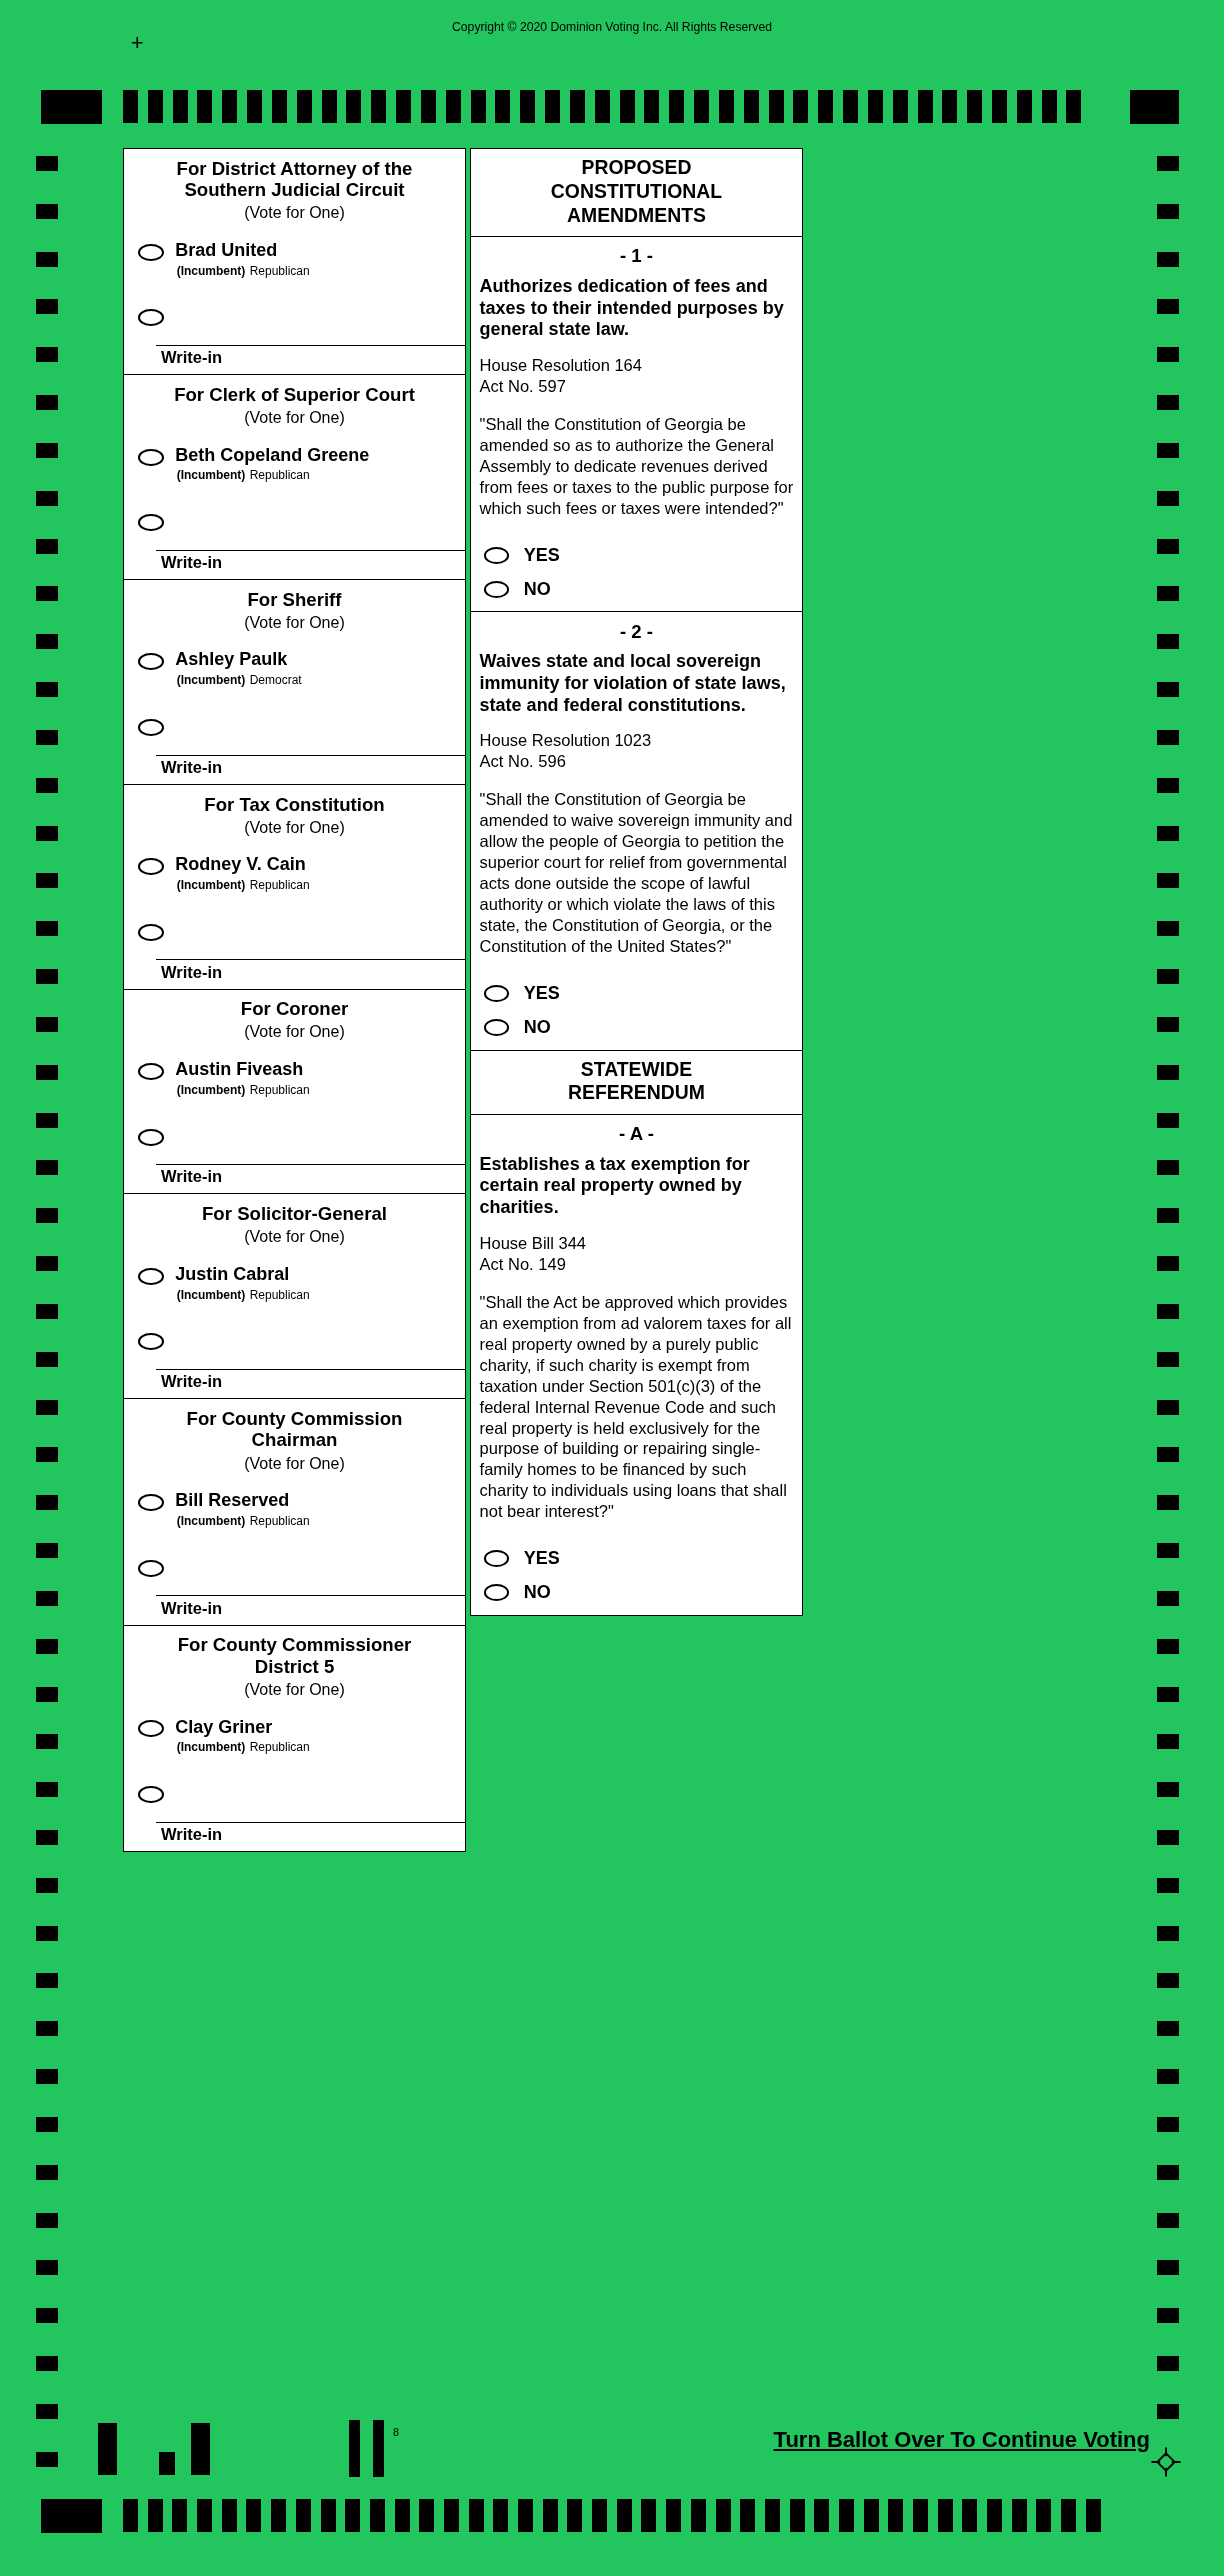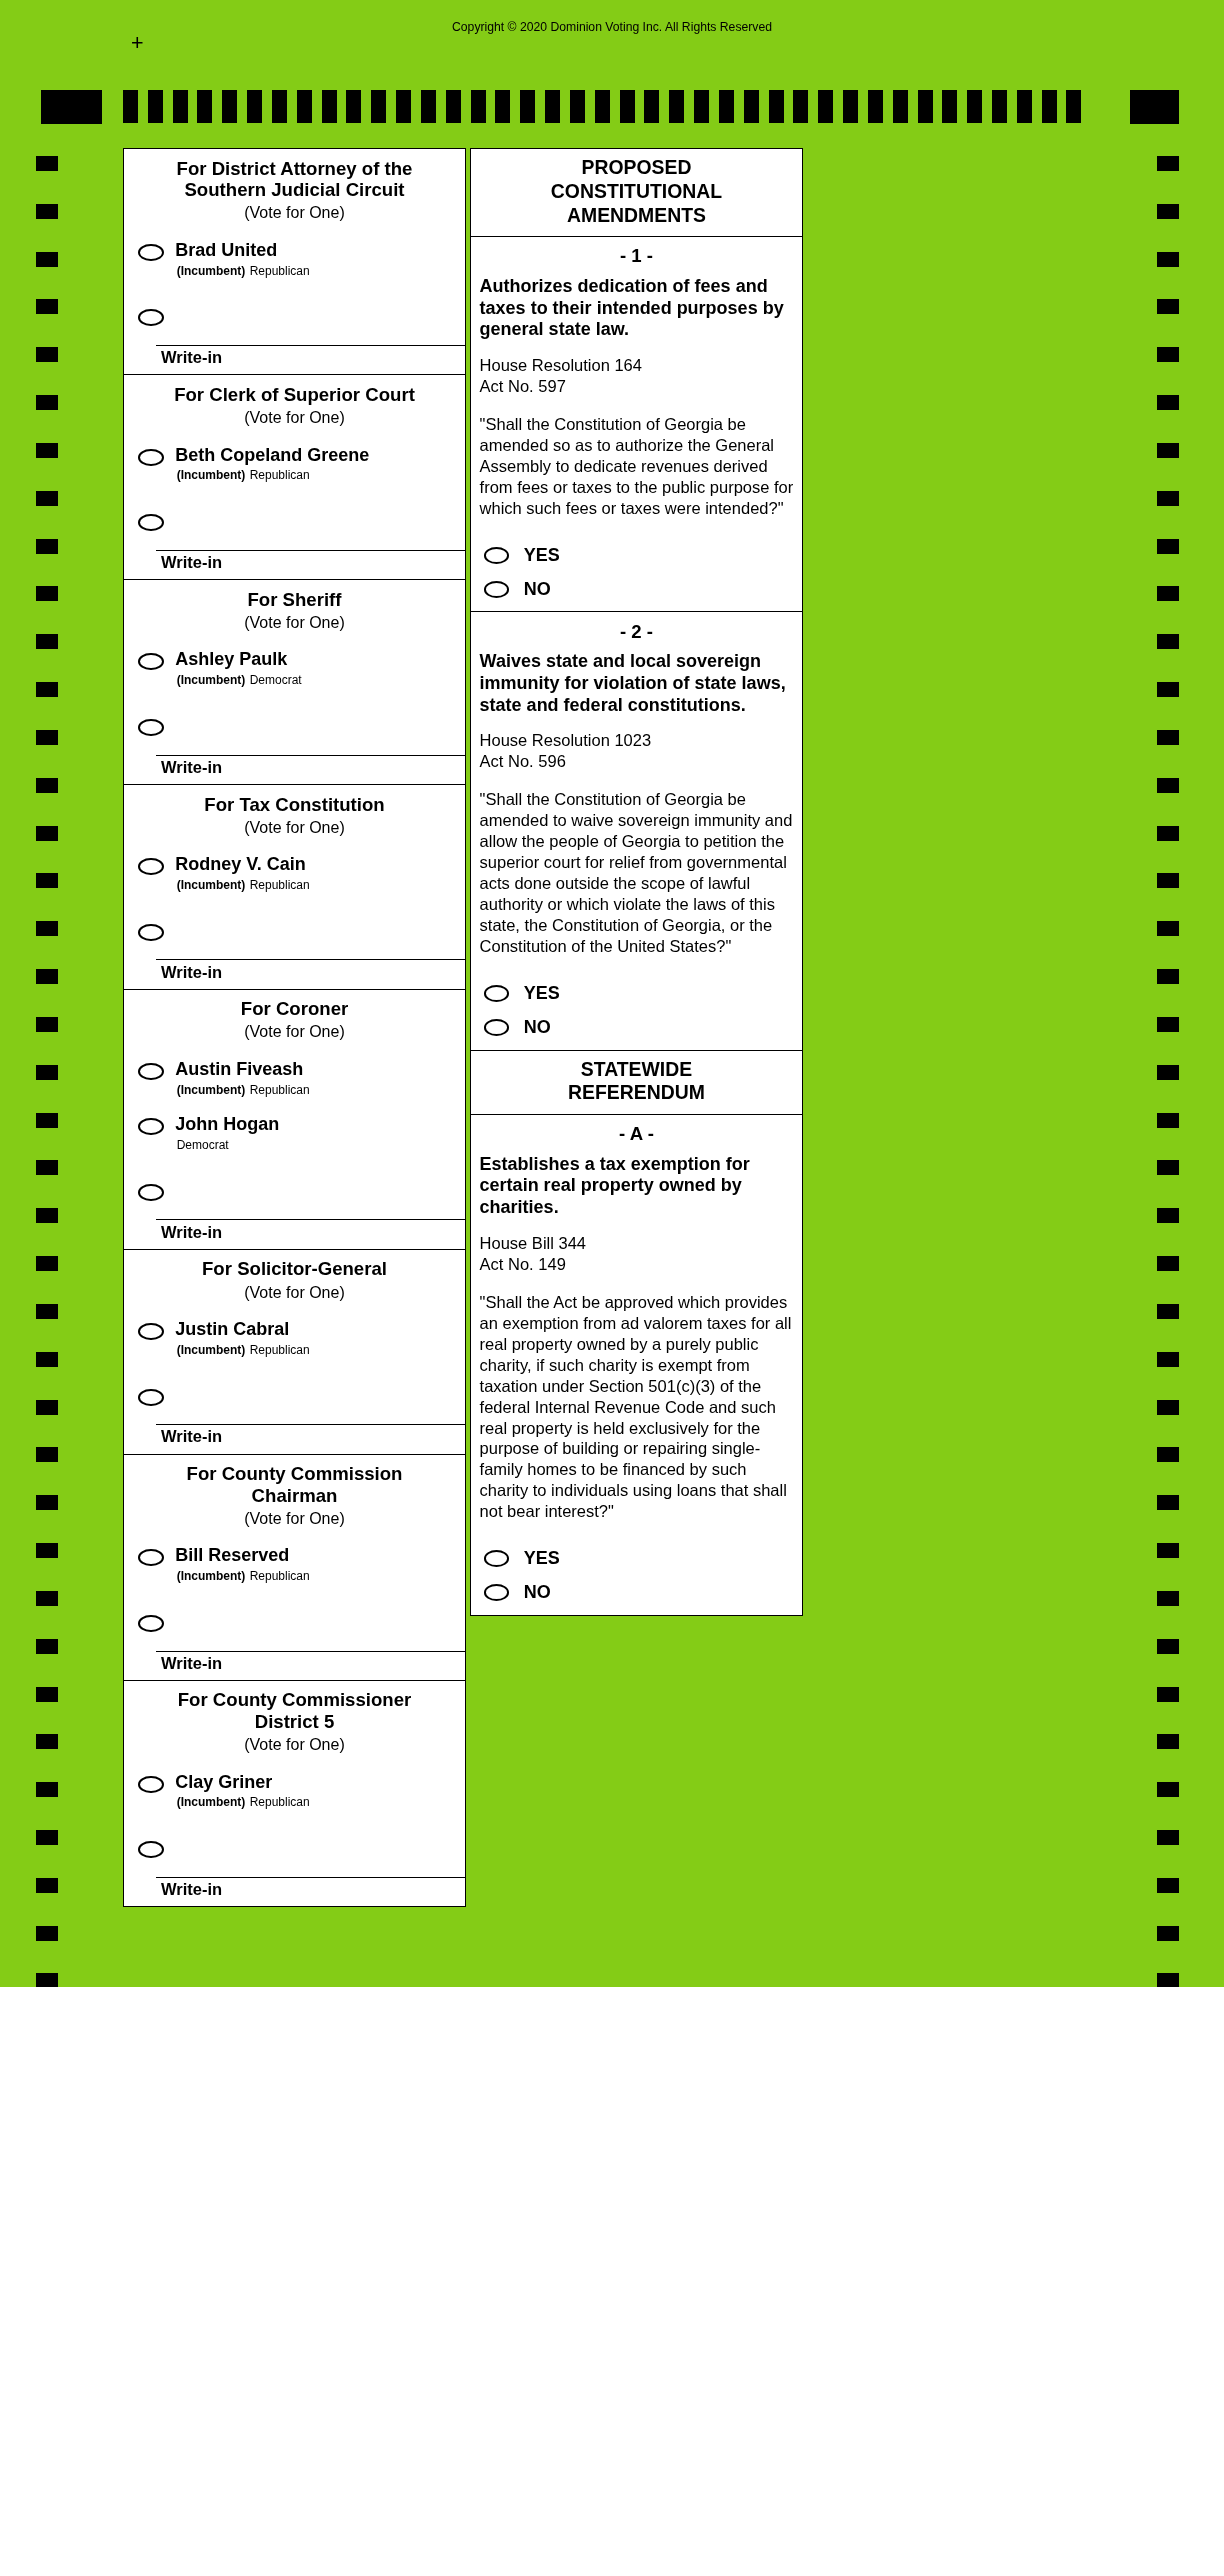--- a/index.html
+++ b/index.html
@@ -1,16 +1,16 @@
 <!DOCTYPE html>
 <html style="font-size:11.5px"><head>
 <meta charset="utf-8">
 <style>
   html,body{margin:0;padding:0;background:#fff;}
-  .page{position:relative;width:1224px;height:1987px;background:#84cc16;overflow:hidden;
+  .page{position:relative;width:1224px;height:2576px;background:#22c55e;overflow:hidden;
         font-family:"Liberation Sans",sans-serif;color:#000;}
 
   
   .blk{position:absolute;background:#000;}
   .blk-tl{left:41px;top:90px;width:61px;height:34px;}
   .blk-tr{left:1130px;top:90px;width:49px;height:34px;}
   .blk-bl{left:41px;top:2499px;width:61px;height:34px;}
   .tbars{position:absolute;display:flex;justify-content:space-between;height:34px;}
   #timing-top-bars{left:123px;top:90px;width:959px;}
   #timing-bottom-bars{left:123px;top:2499px;width:978px;}
@@ -306,29 +306,20 @@
       <div class="vote-for">(Vote for One)</div>
       <div class="candidate">
         <span class="bubble"></span>
         <div>
           <div class="cand-name">Austin Fiveash</div>
           <div class="cand-party">
             <span class="inc">(Incumbent)</span><span>Republican</span>
           </div>
         </div>
       </div>
-      <div class="candidate">
-        <span class="bubble"></span>
-        <div>
-          <div class="cand-name">John Hogan</div>
-          <div class="cand-party">
-            <span>Democrat</span>
-          </div>
-        </div>
-      </div>
       <div class="candidate empty-row">
         <span class="bubble"></span>
       </div>
       <div class="writein-line"></div>
       <div class="writein-label">Write-in</div>
     </section>
 
     <section class="contest">
       <div class="contest-title">For Solicitor-General</div>
       <div class="vote-for">(Vote for One)</div>

